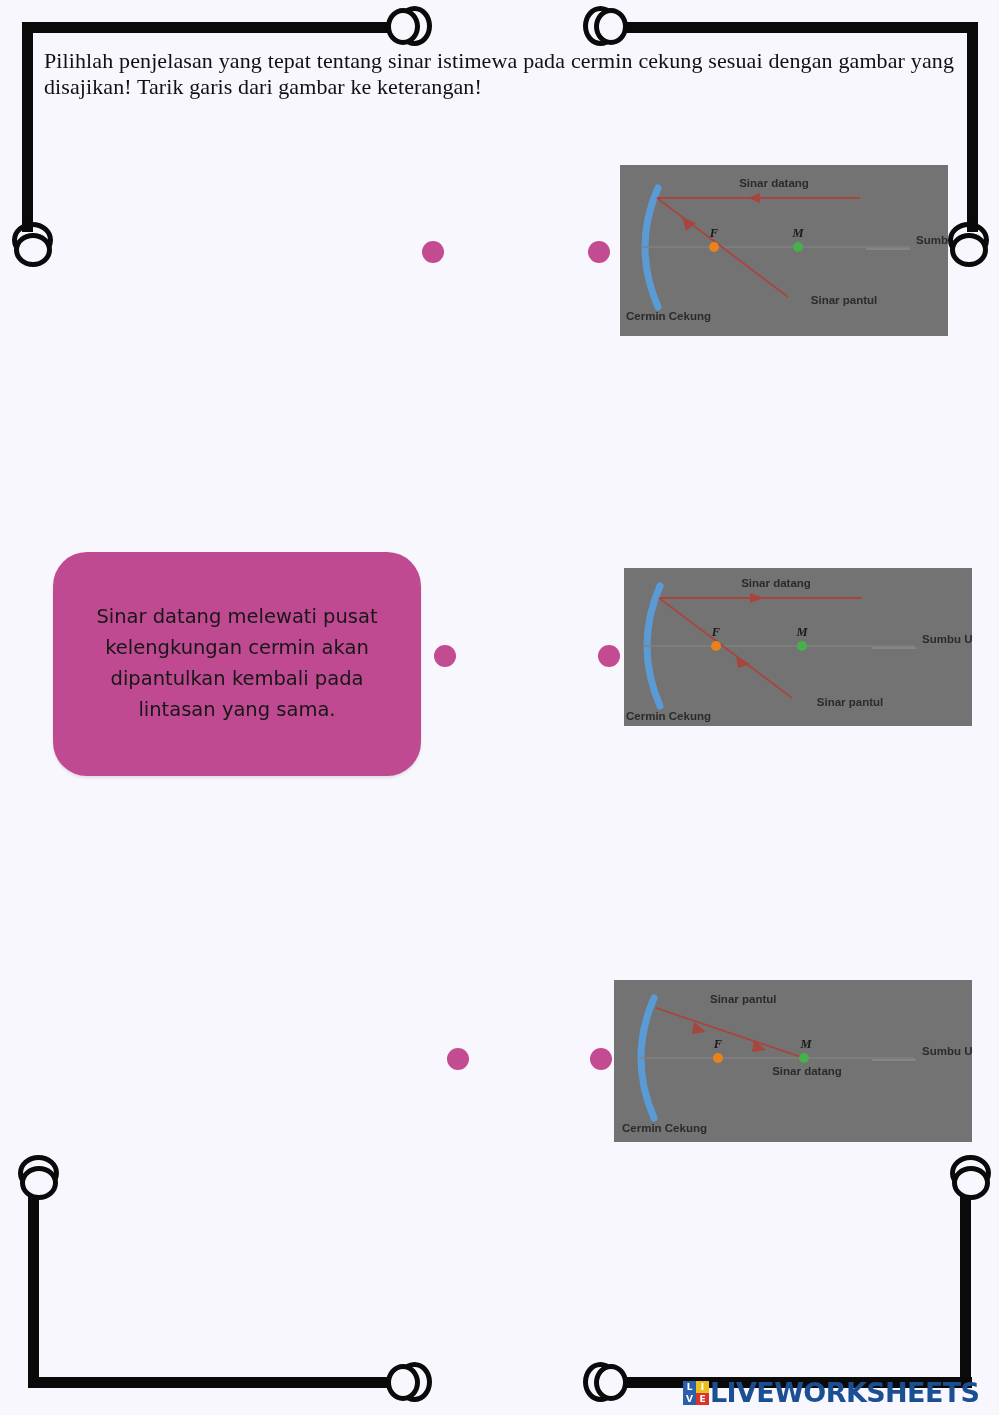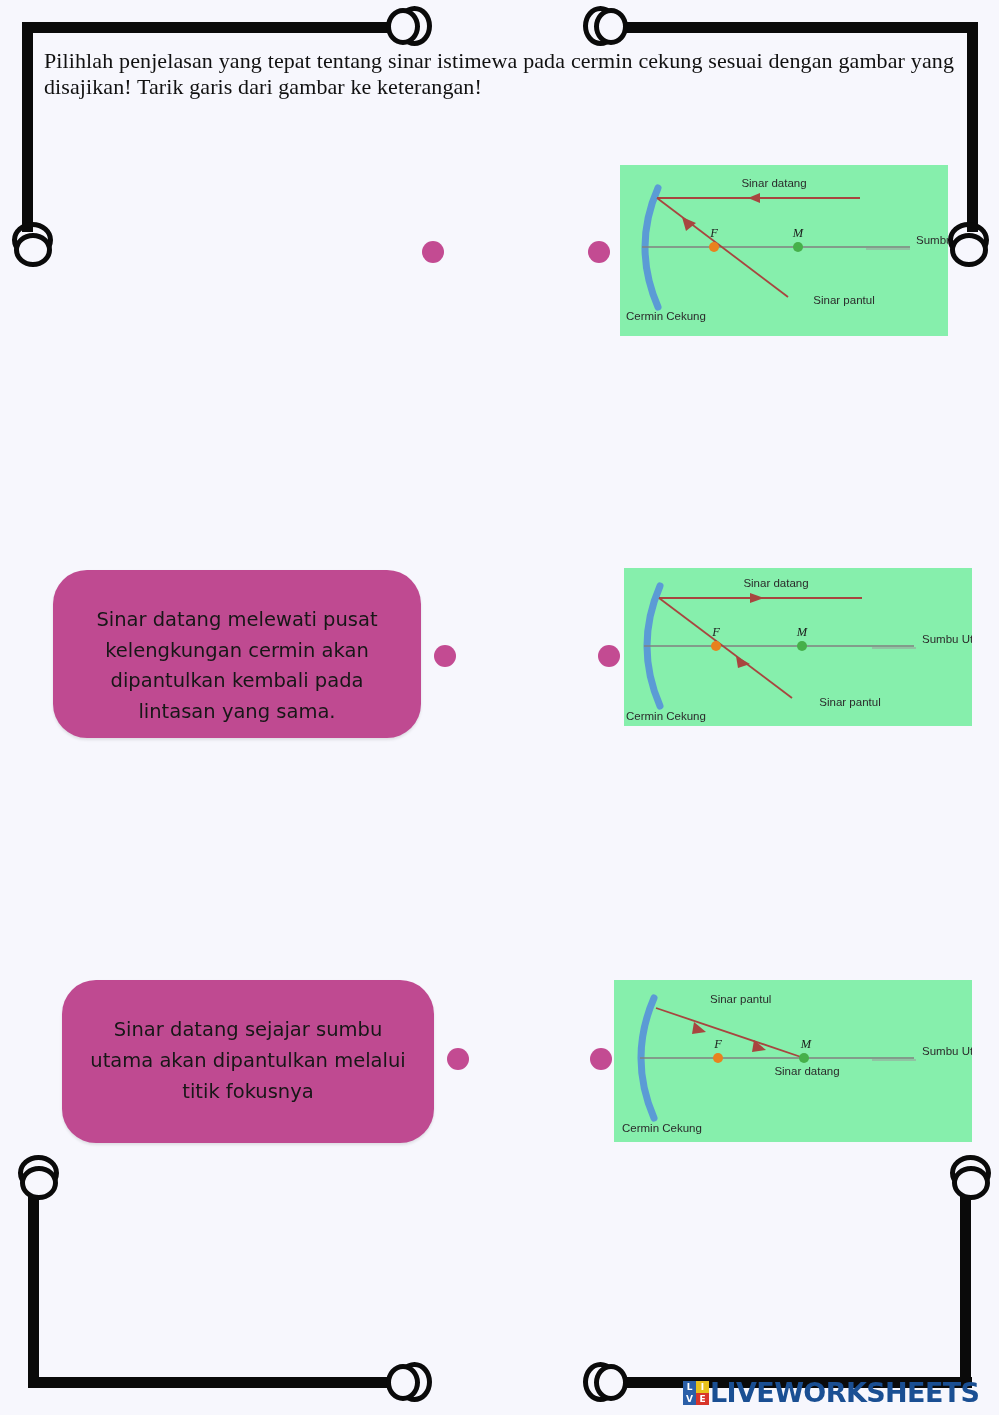--- a/index.html
+++ b/index.html
@@ -70,21 +70,22 @@
     position: absolute;
     width: 22px;
     height: 22px;
     border-radius: 50%;
     background: #c34b92;
   }
 
   
   .diagram {
     position: absolute;
-    background: #86efac;
+    background: #737373;
+    font-weight: bold;
   }
   .diagram svg { display: block; }
 
   
   #lw-logo {
     position: absolute;
     display: flex;
     align-items: center;
   }
   .lw-grid {
@@ -194,21 +195,21 @@
       <line x1="246" y1="84" x2="290" y2="84" stroke="#9a9a9a" stroke-width="1.2"></line>
       <text x="154" y="22" font-family="Liberation Sans, sans-serif" font-size="11.5" fill="#2b2b2b" text-anchor="middle">Sinar datang</text>
       <text x="224" y="139" font-family="Liberation Sans, sans-serif" font-size="11.5" fill="#2b2b2b" text-anchor="middle">Sinar pantul</text>
       <text x="94" y="72" font-family="Liberation Serif, serif" font-size="12.5" font-style="italic" fill="#1a1a1a" text-anchor="middle">F</text>
       <text x="178" y="72" font-family="Liberation Serif, serif" font-size="12.5" font-style="italic" fill="#1a1a1a" text-anchor="middle">M</text>
       <text x="296" y="79" font-family="Liberation Sans, sans-serif" font-size="11.5" fill="#2b2b2b" text-anchor="start">Sumbu Utama</text>
       <text x="6" y="155" font-family="Liberation Sans, sans-serif" font-size="11.5" fill="#2b2b2b" text-anchor="start">Cermin Cekung</text>
     </svg>
   </div>
 
-  <div class="pink-box" style="left:53px; top:570px; width:368px; height:168px;align-items:flex-end;">
+  <div class="pink-box" style="left:53px; top:552px; width:368px; height:224px;">
     <span class="txt">Sinar datang melewati pusat kelengkungan cermin akan dipantulkan kembali pada lintasan yang sama.</span>
   </div>
   <div class="dot" style="left:434px; top:645px;"></div>
   <div class="dot" style="left:598px; top:645px;"></div>
 
   <div class="diagram" style="left:624px; top:568px; width:348px; height:158px;">
     <svg width="348" height="158" viewBox="0 0 348 158">
       <path d="M 36 18 Q 10 78 36 138" stroke="#5b9bd5" stroke-width="7" fill="none" stroke-linecap="round"></path>
       <line x1="20" y1="78" x2="290" y2="78" stroke="#808080" stroke-width="1.6"></line>
 
@@ -222,23 +223,20 @@
       <line x1="248" y1="80" x2="292" y2="80" stroke="#9a9a9a" stroke-width="1.2"></line>
       <text x="152" y="19" font-family="Liberation Sans, sans-serif" font-size="11.5" fill="#2b2b2b" text-anchor="middle">Sinar datang</text>
       <text x="226" y="138" font-family="Liberation Sans, sans-serif" font-size="11.5" fill="#2b2b2b" text-anchor="middle">Sinar pantul</text>
       <text x="92" y="68" font-family="Liberation Serif, serif" font-size="12.5" font-style="italic" fill="#1a1a1a" text-anchor="middle">F</text>
       <text x="178" y="68" font-family="Liberation Serif, serif" font-size="12.5" font-style="italic" fill="#1a1a1a" text-anchor="middle">M</text>
       <text x="298" y="75" font-family="Liberation Sans, sans-serif" font-size="11.5" fill="#2b2b2b" text-anchor="start">Sumbu Utama</text>
       <text x="2" y="152" font-family="Liberation Sans, sans-serif" font-size="11.5" fill="#2b2b2b" text-anchor="start">Cermin Cekung</text>
     </svg>
   </div>
 
-  <div class="pink-box" style="left:62px; top:980px; width:372px; height:163px;">
-    <span class="txt">Sinar datang sejajar sumbu utama akan dipantulkan melalui titik fokusnya</span>
-  </div>
   <div class="dot" style="left:447px; top:1048px;"></div>
   <div class="dot" style="left:590px; top:1048px;"></div>
 
   <div class="diagram" style="left:614px; top:980px; width:358px; height:162px;">
     <svg width="358" height="162" viewBox="0 0 358 162">
       <path d="M 40 18 Q 14 78 40 138" stroke="#5b9bd5" stroke-width="7" fill="none" stroke-linecap="round"></path>
       <line x1="26" y1="78" x2="300" y2="78" stroke="#808080" stroke-width="1.6"></line>
 
       <line x1="190" y1="78" x2="42" y2="28" stroke="#a8453f" stroke-width="1.8"></line>
       <polygon points="92,52 80,42 78,54" fill="#a8453f"></polygon>

